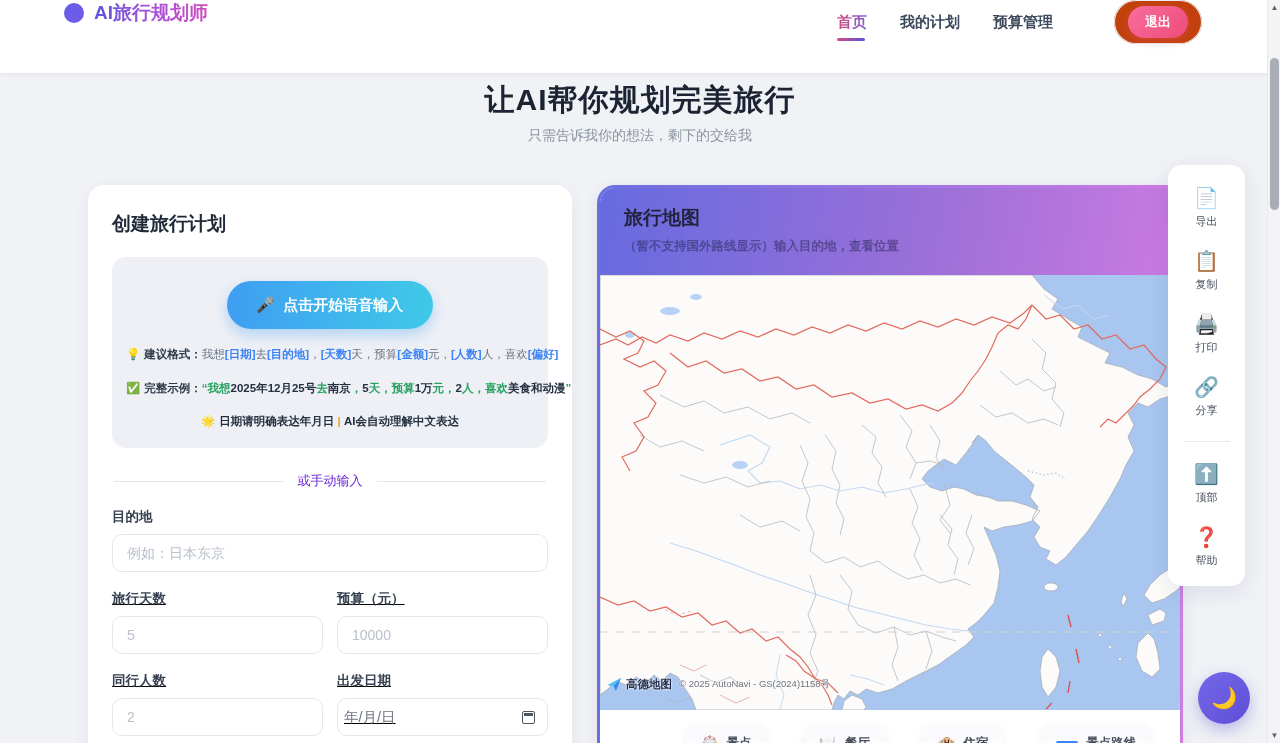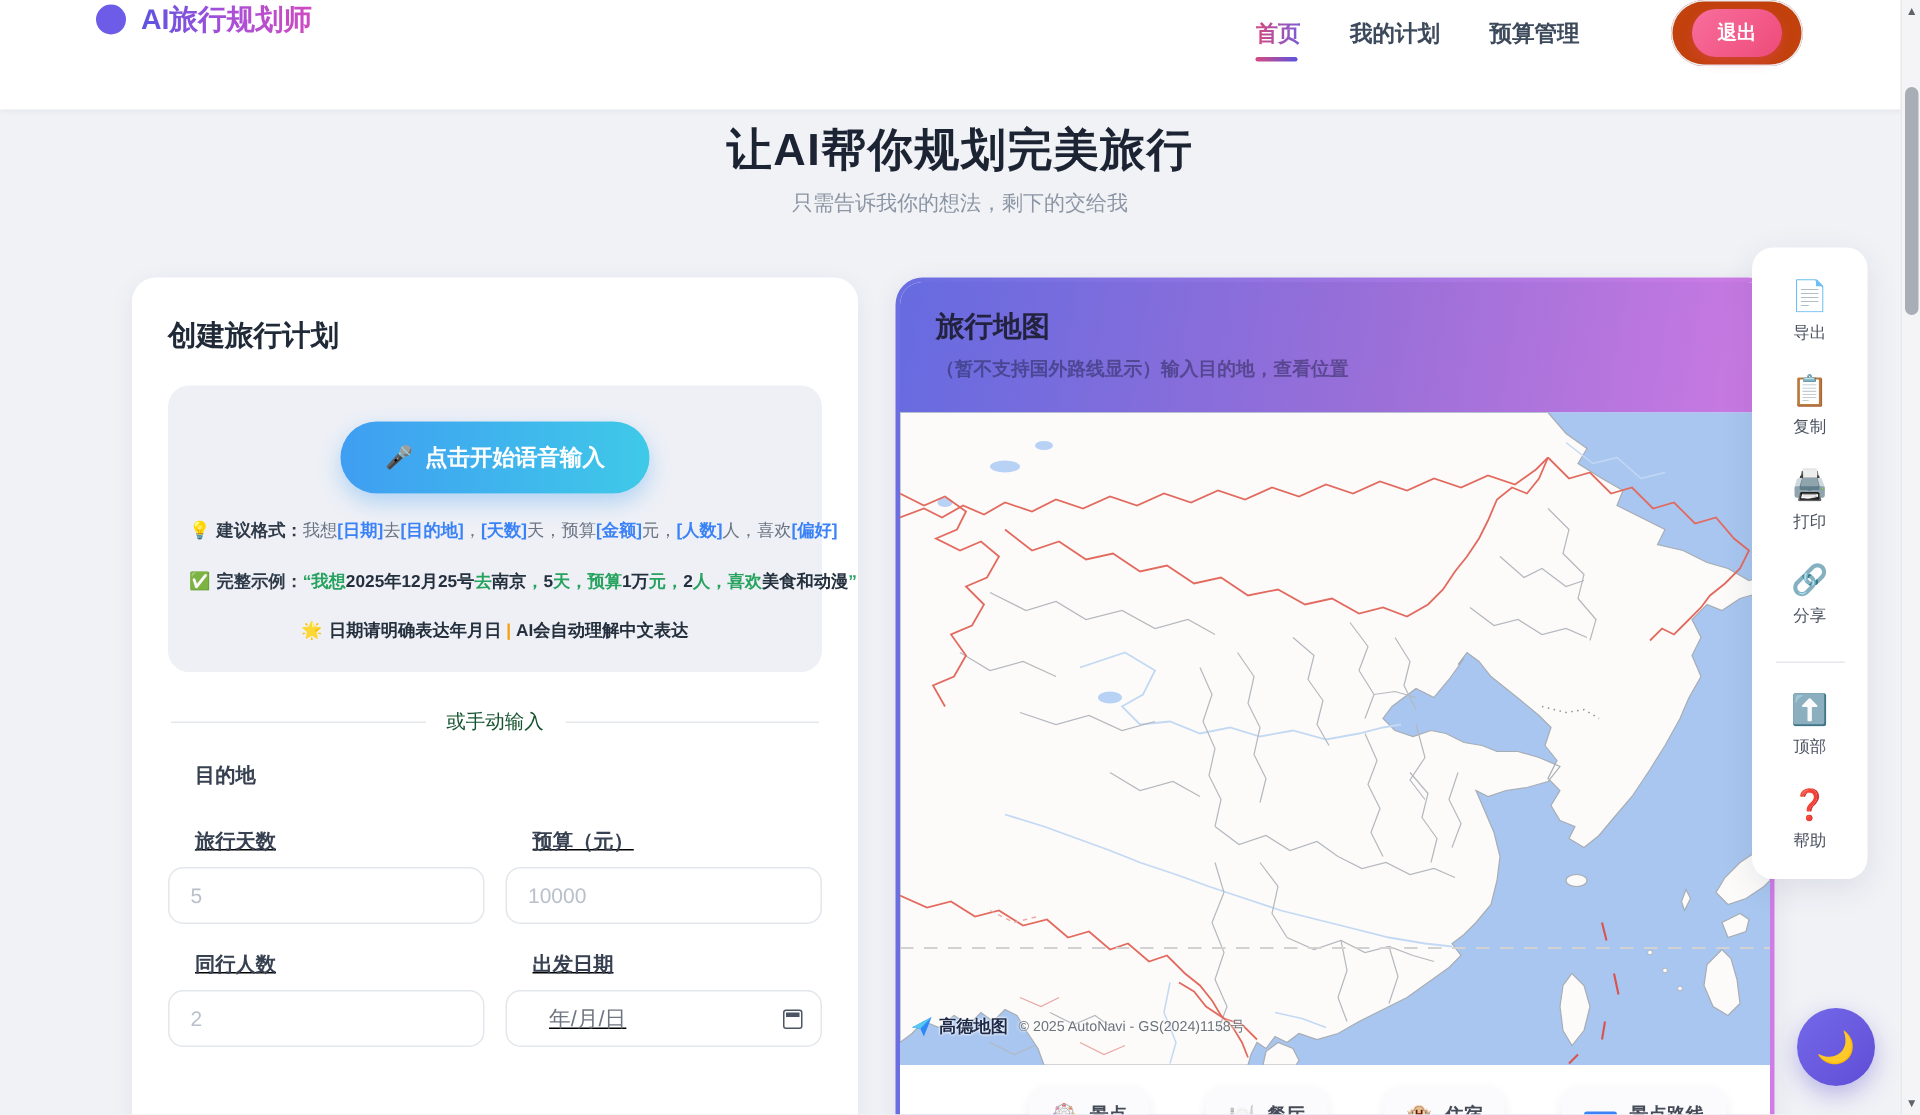--- a/index.html
+++ b/index.html
@@ -48,30 +48,30 @@
   .hint-line .emoji { margin-right:4px; }
   .seg-label { color:#2f3a49; font-weight:800; }
   .seg-plain { color:#6a7484; }
   .seg-blue  { color:#3b82f6; font-weight:700; }
   .seg-green { color:#27a35f; font-weight:600; }
   .seg-dark  { color:#25303e; font-weight:800; }
   .seg-orange{ color:#f59e0b; font-weight:800; }
 
   .divider { display:flex; align-items:center; gap:14px; margin:24px 2px 4px; }
   .divider .line { flex:1; height:1px; background:#e4e7ec; }
-  .divider .txt { font-size:13px; color:#14532d; }
-
-  .field-label { font-size:13.5px; font-weight:800; color:#374151; margin:18px 18px 8px; }
+  .divider .txt { font-size:13px; color:#6d28d9; }
+
+  .field-label { font-size:13.5px; font-weight:800; color:#374151; margin:18px 0 8px; }
   .tinput { width:100%; height:38px; border:1.5px solid #e3e7ec; border-radius:10px;
     padding:0 14px; font-size:14px; color:#374151; background:#fff; font-family:inherit; outline:none; }
   .tinput::placeholder { color:#b9c0ca; }
   .row { display:flex; gap:14px;text-decoration:underline; }
   .col { flex:1; min-width:0; }
   .date-input { width:100%; height:38px; border:1.5px solid #e3e7ec; border-radius:10px;
-    padding:0 12px 0 28px; display:flex; align-items:center; justify-content:space-between;
+    padding:0 12px 0 6px; display:flex; align-items:center; justify-content:space-between;
     font-size:14.5px; color:#6f7680; background:#fff; cursor:text; }
   .cal-icon { width:13px; height:13px; border:1.6px solid #4b5563; border-radius:2px; position:relative; }
   .cal-icon::before { content:""; position:absolute; top:1.5px; left:1px; right:1px; height:2.6px; background:#4b5563; }
 
   
   .map-card { position:absolute; left:597px; top:185px; width:586px; height:610px;
     background:linear-gradient(90deg,#6a6ee1,#cf7ce4); border-radius:18px; padding:3px;
     box-shadow:0 4px 18px rgba(30,40,90,.08); }
   .map-inner { width:100%; height:100%; background:#fff; border-radius:15px; overflow:hidden;
     display:flex; flex-direction:column; }
@@ -157,20 +157,21 @@
       </p>
     </div>
 
     <div class="divider">
       <span class="line"></span>
       <span class="txt">或手动输入</span>
       <span class="line"></span>
     </div>
 
     <div class="field-label">目的地</div>
+    <input class="tinput" type="text" placeholder="例如：日本东京" style="">
 
     <div class="row">
       <div class="col">
         <div class="field-label">旅行天数</div>
         <input class="tinput" type="text" placeholder="5" style="">
       </div>
       <div class="col">
         <div class="field-label">预算（元）</div>
         <input class="tinput" type="text" placeholder="10000" style="">
       </div>

